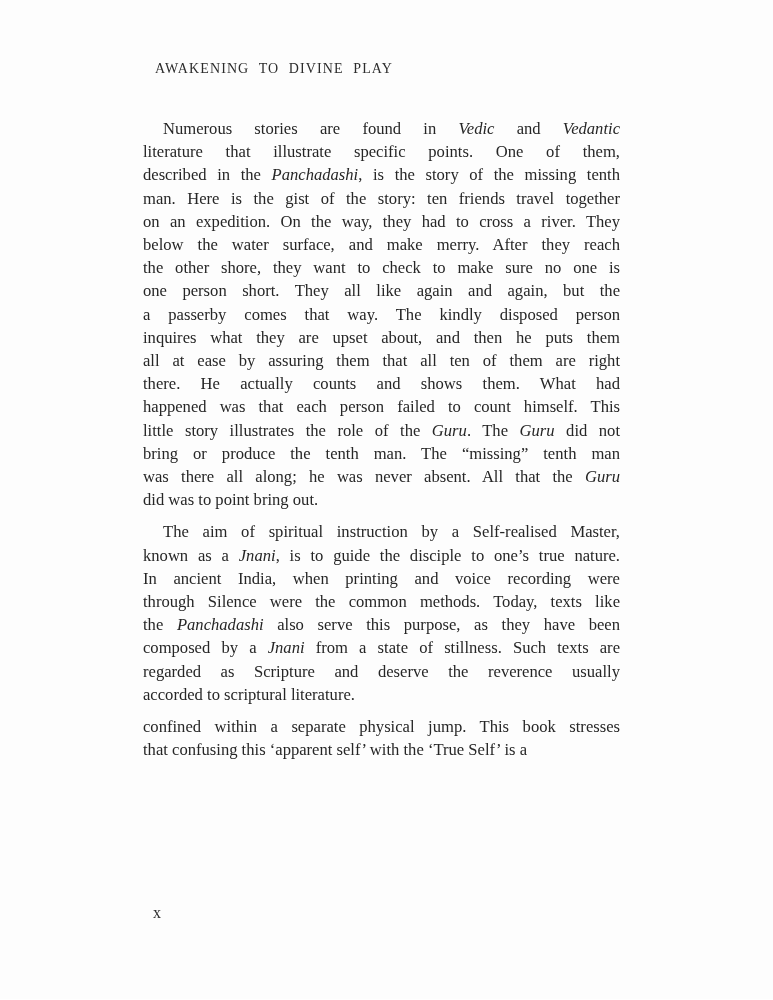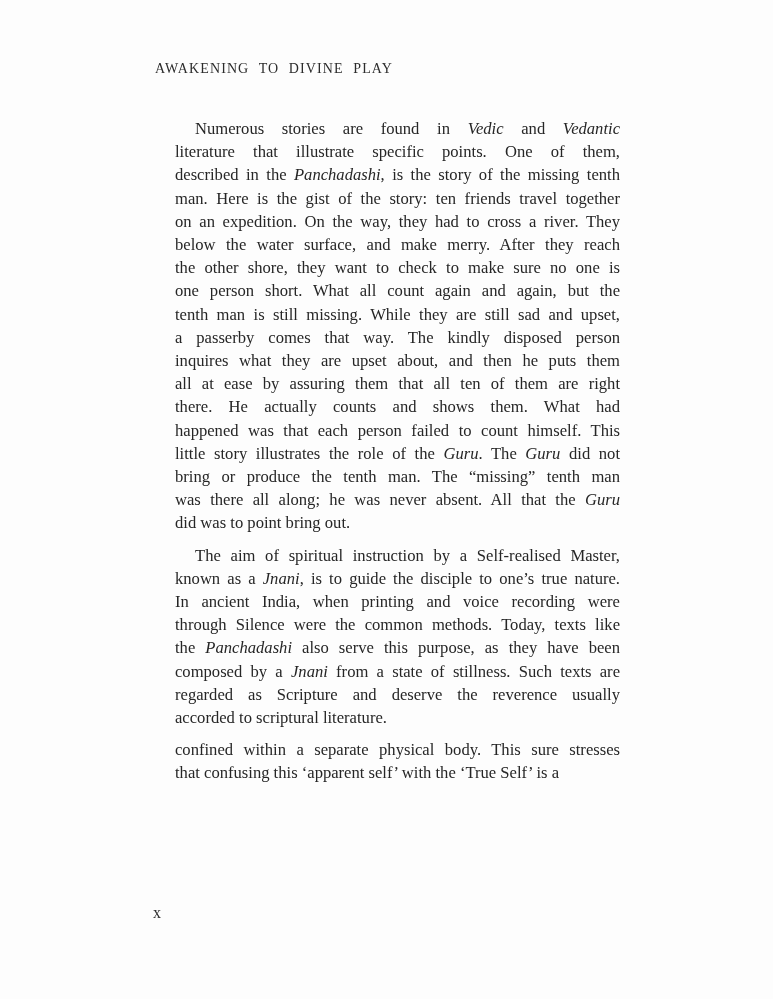--- a/index.html
+++ b/index.html
@@ -30,21 +30,20 @@
     top: 117px;
     width: 477px;
     font-size: 16.6px;
     line-height: 23.2px;
   }
   .para { margin-bottom: 9px; }
   .para:last-child { margin-bottom: 0; }
   .line {
     text-align: justify;
     text-align-last: justify;
-    margin-left: 32px;
   }
   .line.last { text-align-last: left; }
   .line.first { text-indent: 20px; }
   .line i { font-style: italic; }
   .folio {
     position: absolute;
     left: 153px;
     top: 903px;
     font-size: 16px;
     line-height: 20px;
@@ -59,22 +58,21 @@
 
   <div class="body-text">
       <div class="para">
         <div class="line first"><span>Numerous stories are found in </span><i>Vedic</i><span> and </span><i>Vedantic</i></div>
         <div class="line"><span>literature that illustrate specific points. One of them,</span></div>
         <div class="line"><span>described in the </span><i>Panchadashi</i><span>, is the story of the missing tenth</span></div>
         <div class="line"><span>man. Here is the gist of the story: ten friends travel together</span></div>
         <div class="line"><span>on an expedition. On the way, they had to cross a river. They</span></div>
         <div class="line"><span>below the water surface, and make merry. After they reach</span></div>
         <div class="line"><span>the other shore, they want to check to make sure no one is</span></div>
-        <div class="line"><span>one person short. What all count again and again, but the</span></div>
-        <div class="line"><span>tenth man is still missing. While they are still sad and upset,</span></div>
+        <div class="line"><span>one person short. They all like again and again, but the</span></div>
         <div class="line"><span>a passerby comes that way. The kindly disposed person</span></div>
         <div class="line"><span>inquires what they are upset about, and then he puts them</span></div>
         <div class="line"><span>all at ease by assuring them that all ten of them are right</span></div>
         <div class="line"><span>there. He actually counts and shows them. What had</span></div>
         <div class="line"><span>happened was that each person failed to count himself. This</span></div>
         <div class="line"><span>little story illustrates the role of the </span><i>Guru</i><span>. The </span><i>Guru</i><span> did not</span></div>
         <div class="line"><span>bring or produce the tenth man. The “missing” tenth man</span></div>
         <div class="line"><span>was there all along; he was never absent. All that the </span><i>Guru</i></div>
         <div class="line last"><span>did was to point bring out.</span></div>
       </div>
@@ -82,19 +80,19 @@
         <div class="line first"><span>The aim of spiritual instruction by a Self-realised Master,</span></div>
         <div class="line"><span>known as a </span><i>Jnani</i><span>, is to guide the disciple to one’s true nature.</span></div>
         <div class="line"><span>In ancient India, when printing and voice recording were</span></div>
         <div class="line"><span>through Silence were the common methods. Today, texts like</span></div>
         <div class="line"><span>the </span><i>Panchadashi</i><span> also serve this purpose, as they have been</span></div>
         <div class="line"><span>composed by a </span><i>Jnani</i><span> from a state of stillness. Such texts are</span></div>
         <div class="line"><span>regarded as Scripture and deserve the reverence usually</span></div>
         <div class="line last"><span>accorded to scriptural literature.</span></div>
       </div>
       <div class="para">
-        <div class="line"><span>confined within a separate physical body. This sure stresses</span></div>
+        <div class="line"><span>confined within a separate physical jump. This book stresses</span></div>
         <div class="line last"><span>that confusing this ‘apparent self’ with the ‘True Self’ is a</span></div>
       </div>
     </div>
 
   <div class="folio">x</div>
 </div>
 
 </body></html>

